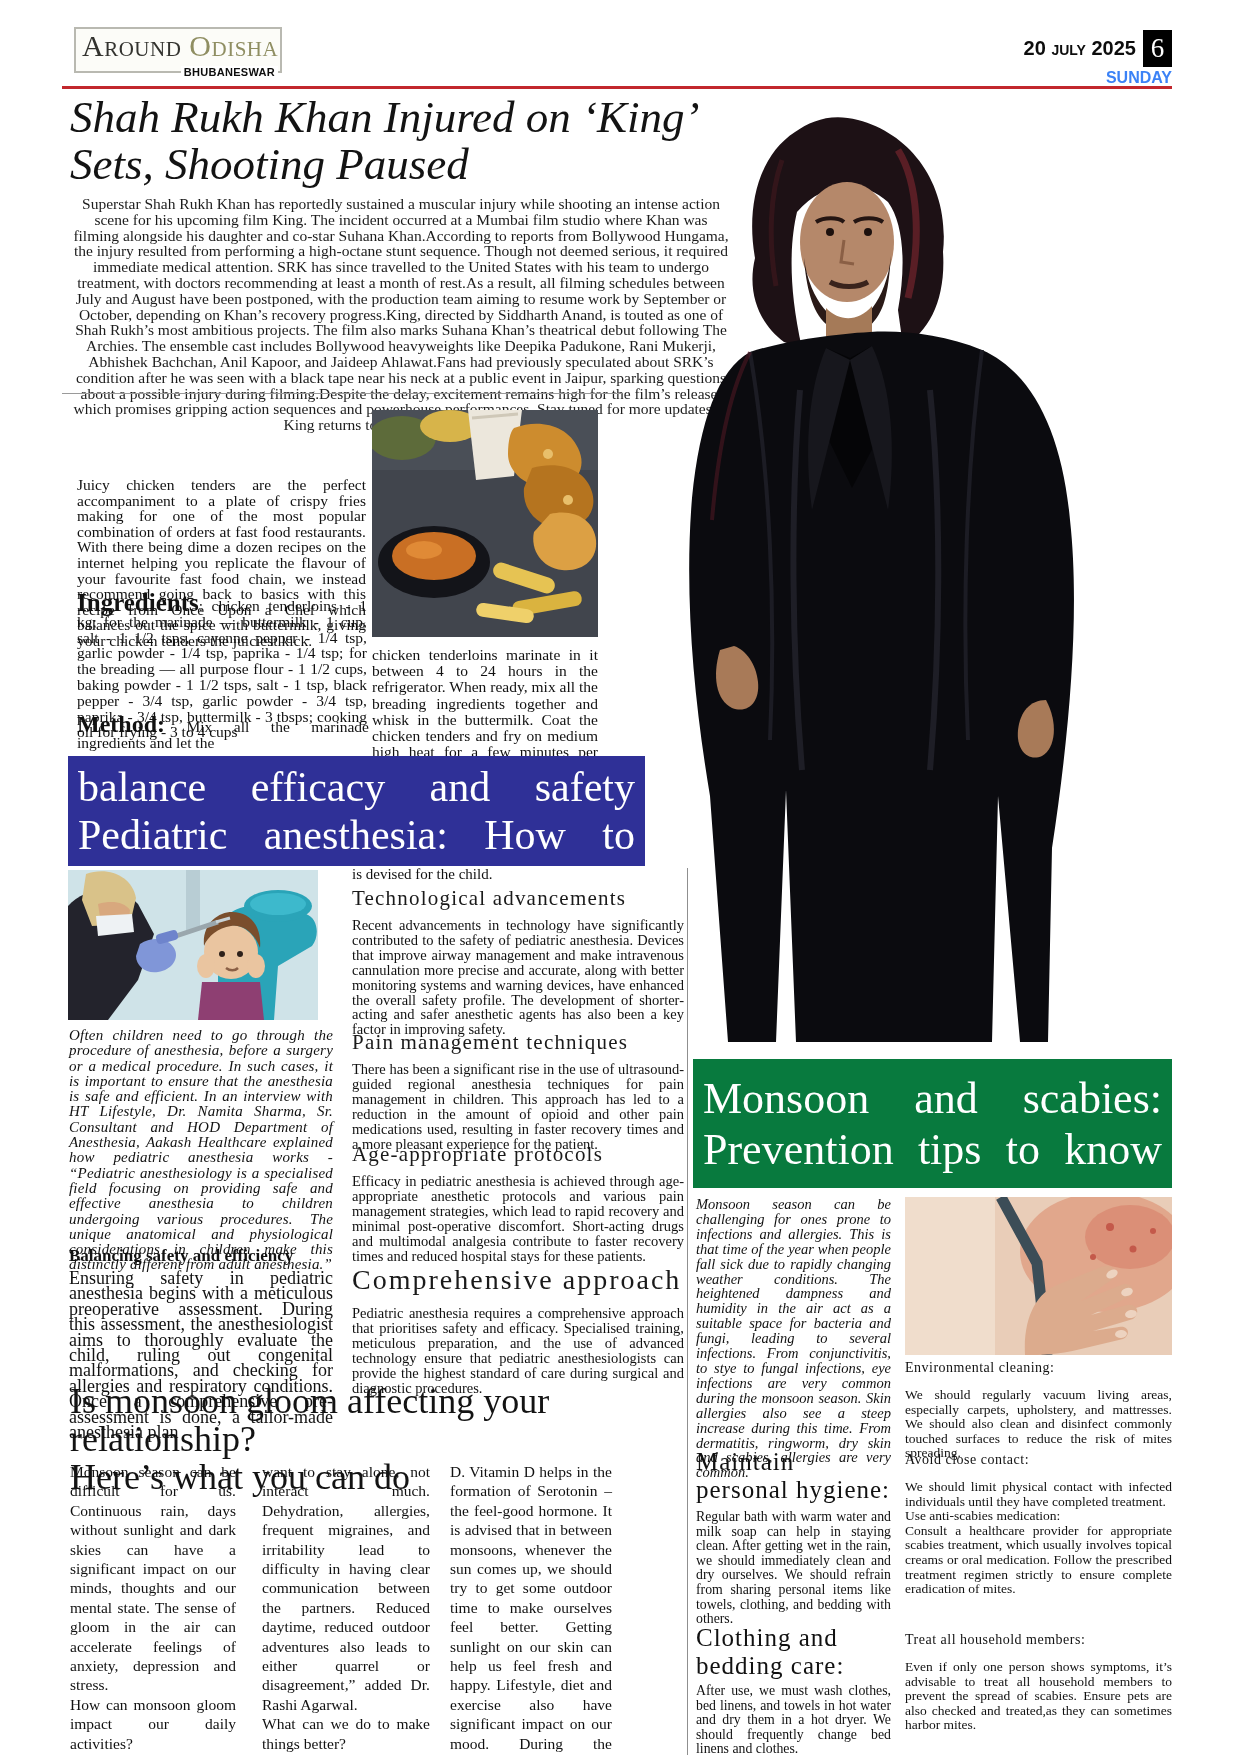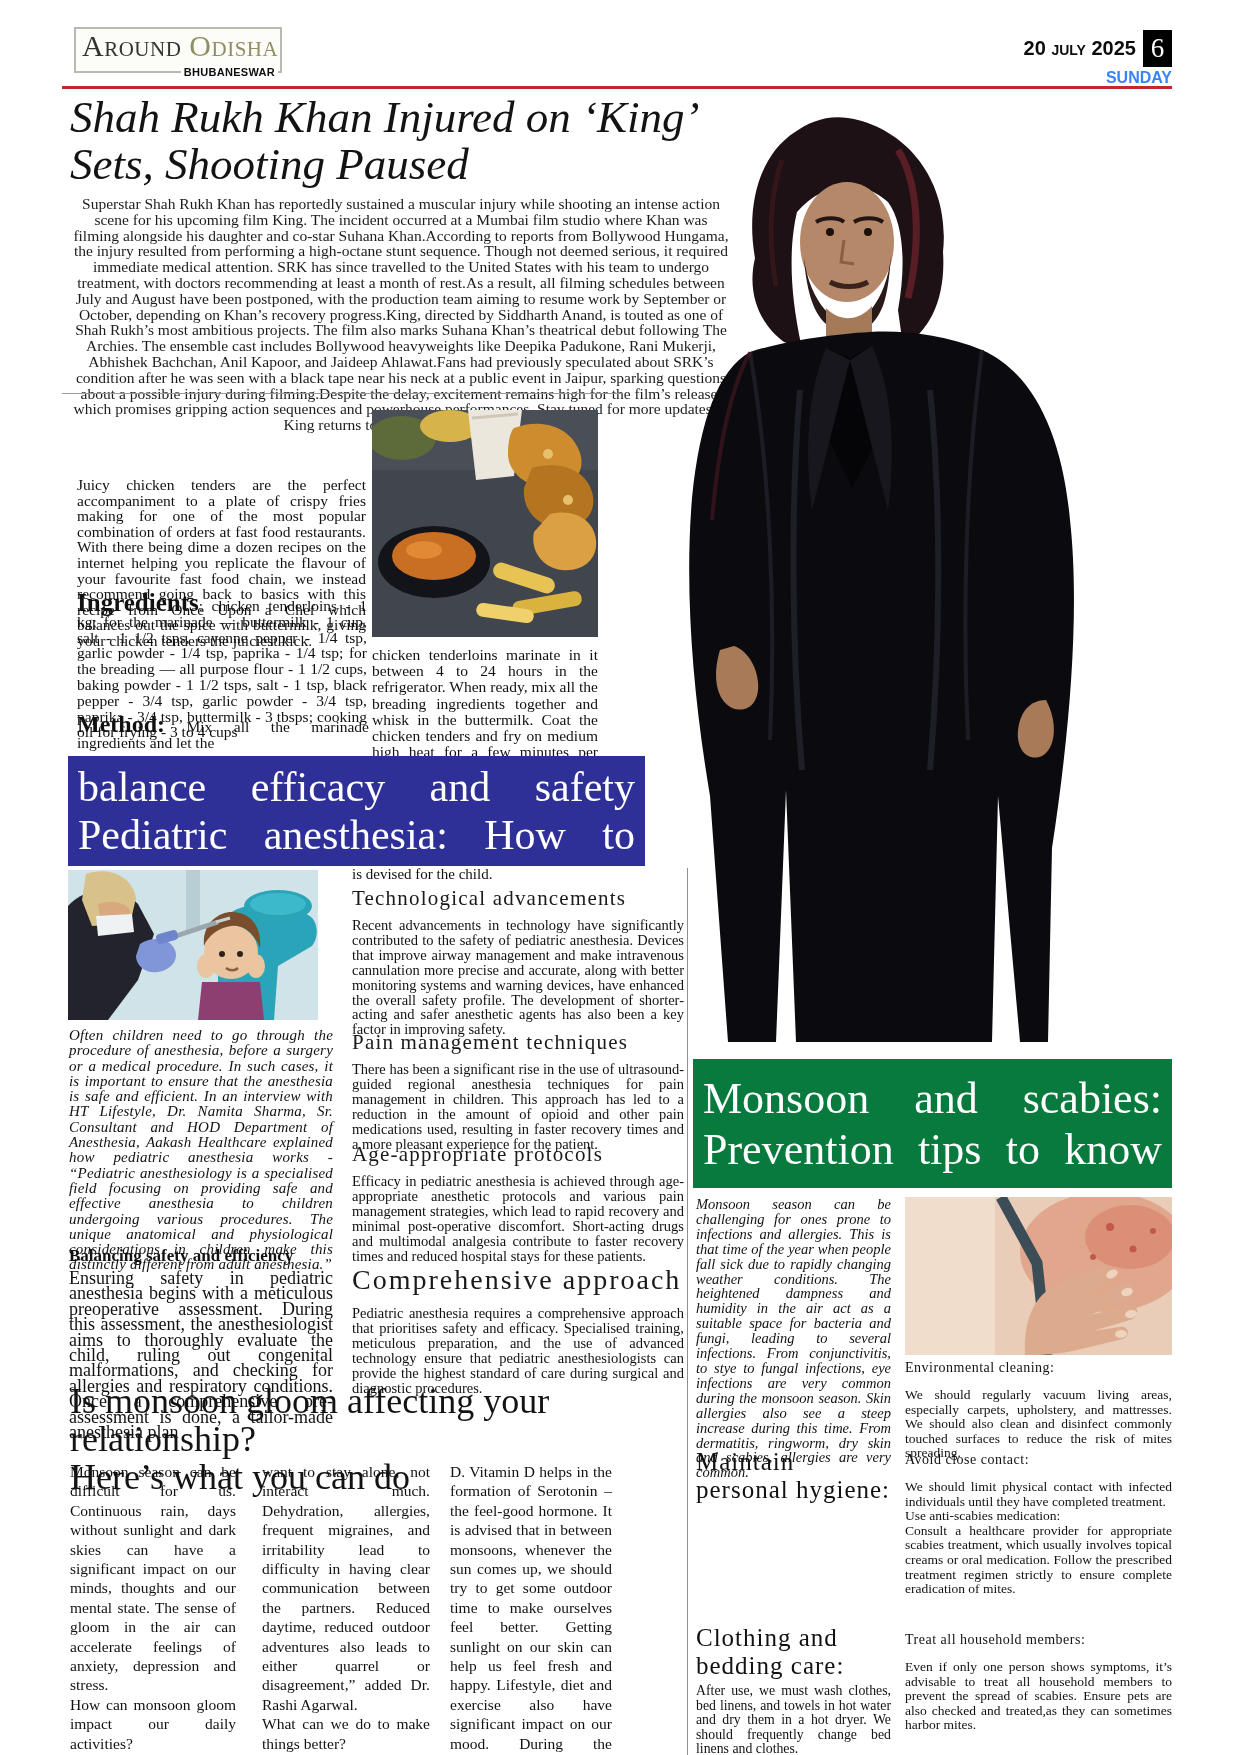--- a/index.html
+++ b/index.html
@@ -238,20 +238,21 @@
   <div class="abs vdivider"></div>
 
   <div class="abs banner mon-banner">
     <div class="bl">Monsoon and scabies:</div>
     <div class="bl">Prevention tips to know</div>
   </div>
 
   <p class="abs mon-intro just">Monsoon season can be challenging for ones prone to infections and allergies. This is that time of the year when people fall sick due to rapidly changing weather conditions. The heightened dampness and humidity in the air act as a suitable space for bacteria and fungi, leading to several infections. From conjunctivitis, to stye to fungal infections, eye infections are very common during the monsoon season. Skin allergies also see a steep increase during this time. From dermatitis, ringworm, dry skin and scabies, allergies are very common.</p>
 
   <div class="abs mon-h h-hyg">Maintain personal hygiene:</div>
+  <p class="abs mon-b b-hyg just">Regular bath with warm water and milk soap can help in staying clean. After getting wet in the rain, we should immediately clean and dry ourselves. We should refrain from sharing personal items like towels, clothing, and bedding with others.</p>
   <div class="abs mon-h h-cloth">Clothing and bedding care:</div>
   <p class="abs mon-b b-cloth just">After use, we must wash clothes, bed linens, and towels in hot water and dry them in a hot dryer. We should frequently change bed linens and clothes.</p>
 
   <div class="abs scab-photo">
     <svg width="267" height="158" viewBox="0 0 267 158">
       <rect width="267" height="158" fill="#e9cdb8"></rect>
       <rect width="90" height="158" fill="#f0ddcc"></rect>
       <ellipse cx="200" cy="55" rx="85" ry="60" fill="#dd9a7e" opacity="0.75"></ellipse>
       <ellipse cx="225" cy="40" rx="45" ry="32" fill="#d98a72" opacity="0.8"></ellipse>
       <circle cx="205" cy="30" r="4" fill="#c4594a"></circle>

